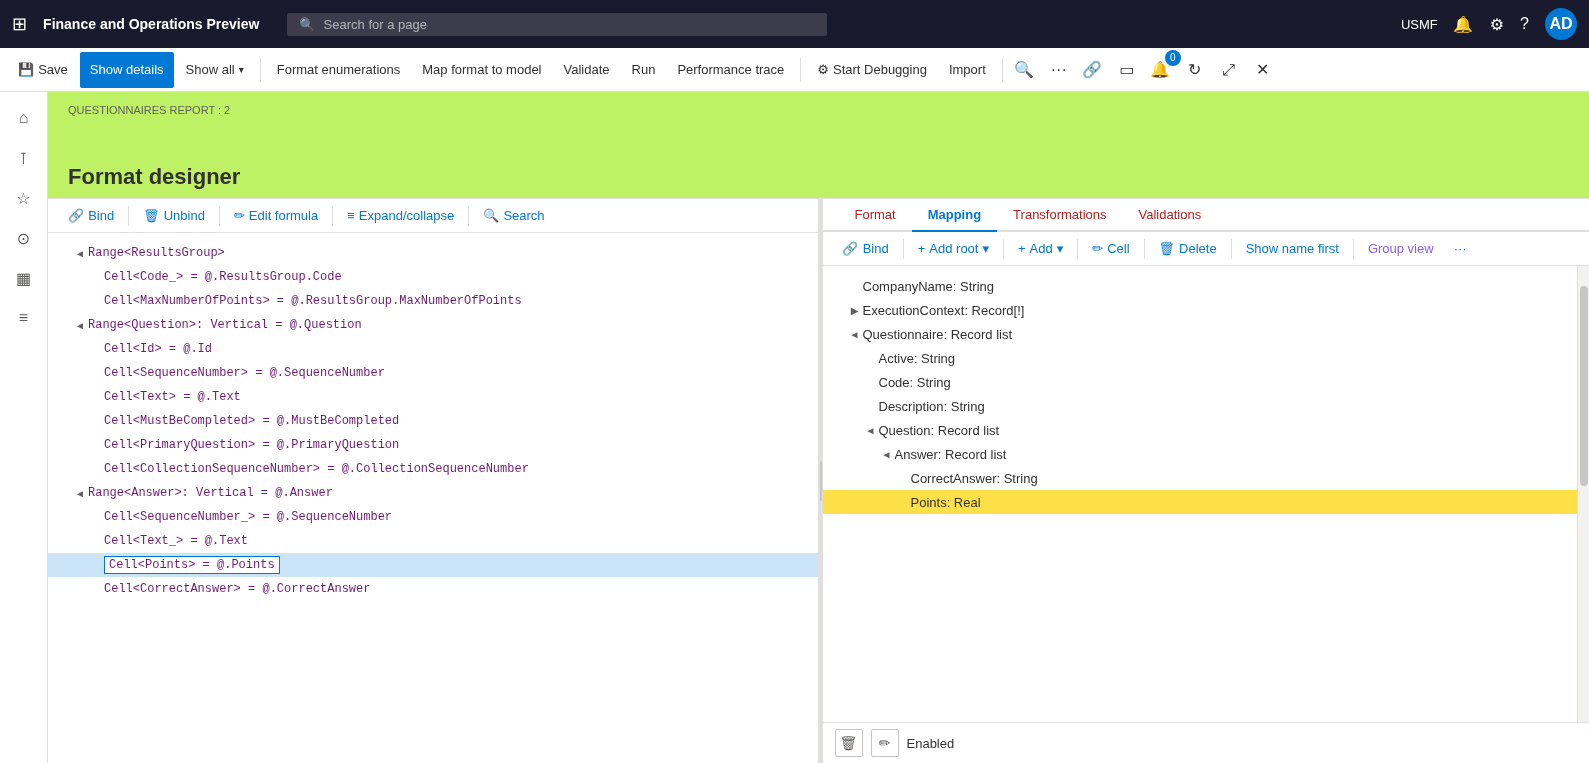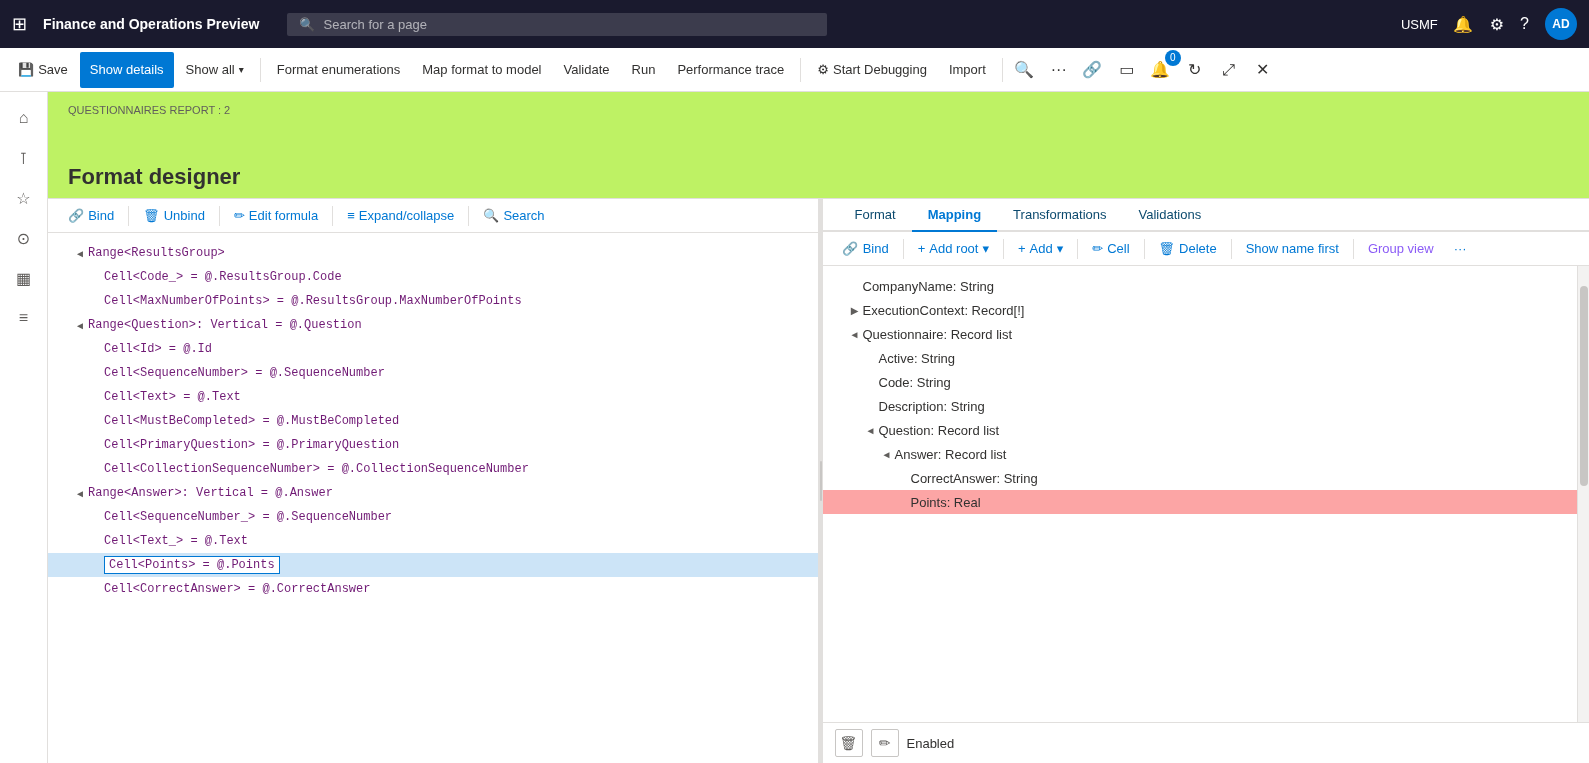--- a/index.html
+++ b/index.html
@@ -18,21 +18,21 @@
       padding: 4px 12px; gap: 8px; color: rgba(255,255,255,0.7);
     }
     .top-nav .search-box input {
       background: transparent; border: none; outline: none; color: white;
       font-size: 13px; width: 100%; 
     }
     .top-nav .search-box input::placeholder { color: rgba(255,255,255,0.6); }
     .top-nav-right { margin-left: auto; display: flex; align-items: center; gap: 16px; color: white; }
     .top-nav-right .user-name { font-size: 13px; }
     .top-nav-right .icon-btn { font-size: 16px; cursor: pointer; color: white; background: none; border: none; }
-    .avatar { width: 32px; height: 32px; border-radius: 50%; background: #0078d4; display: flex; align-items: center; justify-content: center; font-size: 12px; font-weight: 600; color: white; }
+    .avatar { width: 32px; height: 32px; border-radius: 50%; background: #0078d4; display: flex; align-items: center; justify-content: center; font-size: 16px; font-weight: 600; color: white; }
 
     
     .toolbar {
       display: flex; align-items: center; background: white; border-bottom: 1px solid #e1dfdd;
       height: 44px; padding: 0 8px; gap: 2px; flex-shrink: 0;
     }
     .toolbar-btn {
       display: flex; align-items: center; gap: 4px; padding: 4px 10px;
       border: none; background: none; cursor: pointer; font-size: 13px; color: #323130;
       white-space: nowrap; border-radius: 2px; height: 36px;
@@ -104,21 +104,21 @@
 
     
     .mapping-panel { flex: 1; display: flex; flex-direction: column; background: white; overflow: hidden; }
     
     
     .tab-bar {
       display: flex; align-items: flex-end; border-bottom: 2px solid #e1dfdd;
       padding: 0 16px; flex-shrink: 0;
     }
     .tab {
-      padding: 8px 16px; cursor: pointer; font-size: 13px; color: #0c4a6e;
+      padding: 8px 16px; cursor: pointer; font-size: 13px; color: #b91c1c;
       border-bottom: 2px solid transparent; margin-bottom: -2px;
     }
     .tab.active { color: #0078d4; border-bottom: 2px solid #0078d4; font-weight: 600; }
 
     
     .mapping-toolbar {
       display: flex; align-items: center; gap: 4px; padding: 6px 12px;
       border-bottom: 1px solid #e1dfdd; flex-shrink: 0;
     }
 
@@ -491,21 +491,21 @@
 
             <div class="mapping-item">
               <span style="width:16px;display:inline-block;"></span>
               <span style="width:16px;display:inline-block;"></span>
               <span style="width:16px;display:inline-block;"></span>
               <span style="width:16px;display:inline-block;"></span>
               <span style="width:16px;display:inline-block;"></span>
               <span class="mapping-label">CorrectAnswer: String</span>
             </div>
 
-            <div class="mapping-item selected" style="background:#fca5a5; width: 100%;">
+            <div class="mapping-item selected" style="background:#fde047; width: 100%;">
               <span style="width:16px;display:inline-block;"></span>
               <span style="width:16px;display:inline-block;"></span>
               <span style="width:16px;display:inline-block;"></span>
               <span style="width:16px;display:inline-block;"></span>
               <span style="width:16px;display:inline-block;"></span>
               <span class="mapping-label">Points: Real</span>
             </div>
           </div>
 
           <div class="right-scrollbar">

